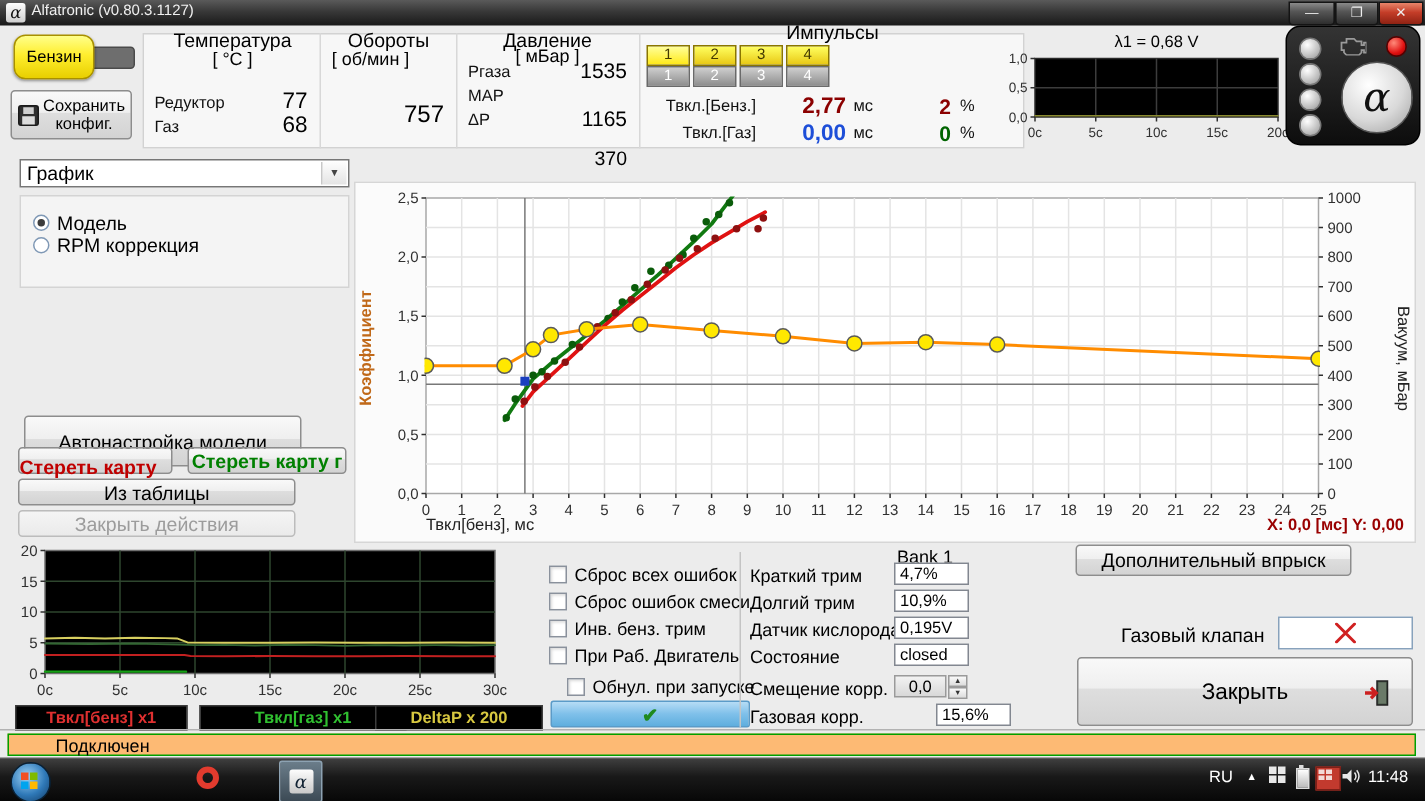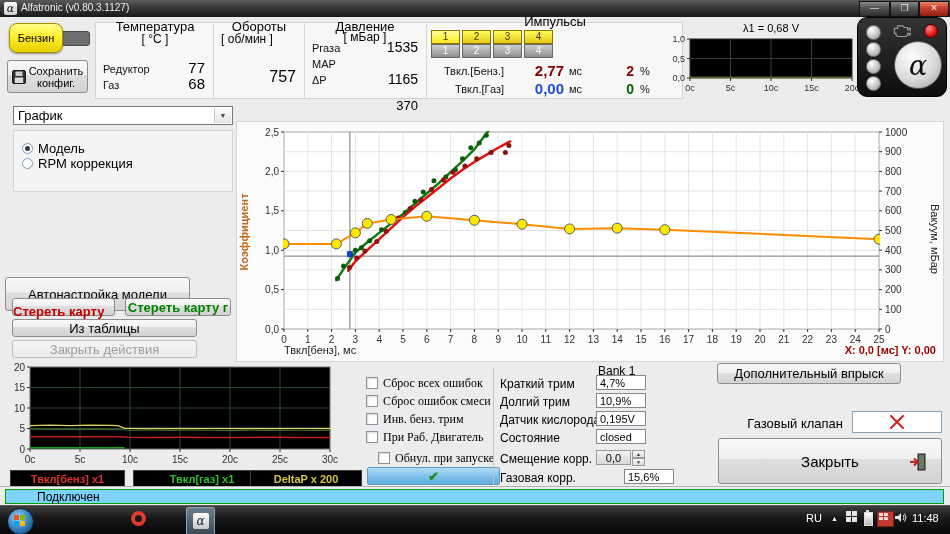--- a/index.html
+++ b/index.html
@@ -46,21 +46,21 @@
   
   .chartpanel{position:absolute;left:236px;top:121px;width:708px;height:241px;background:#fbfbfb;border:1px solid #d6d6d6;box-sizing:border-box;}
   .ylab-left{position:absolute;left:238px;top:312px;width:160px;text-align:center;font-size:11px;font-weight:bold;color:#c06818;transform:rotate(-90deg);transform-origin:0 0;}
   .ylab-right{position:absolute;left:941px;top:163px;width:152px;text-align:center;font-size:11px;color:#222;transform:rotate(90deg);transform-origin:0 0;}
   .xlab{position:absolute;left:284px;top:344px;font-size:11px;color:#222;}
   .cursorlbl{position:absolute;left:640px;top:344px;width:296px;text-align:right;font-size:11px;font-weight:bold;color:#990000;}
   
   .legbox{position:absolute;top:470px;height:17px;background:#000;border:1px solid #3c3c3c;box-sizing:border-box;display:flex;align-items:center;justify-content:center;font-size:11px;font-weight:bold;}
   
   .chk{position:absolute;width:12px;height:12px;background:#fff;border:1px solid #8a919c;box-sizing:border-box;box-shadow:inset 1px 1px 2px rgba(0,0,0,.15);}
-  .chklbl{position:absolute;font-size:12px;font-family:Liberation Serif, serif;}
+  .chklbl{position:absolute;font-size:12px;}
   .field{position:absolute;background:#fff;border:1px solid #828790;box-sizing:border-box;font-size:11px;display:flex;align-items:center;padding-left:3px;}
   .fieldlbl{position:absolute;font-size:12px;}
   .spin{position:absolute;background:linear-gradient(#f2f2f2,#d8d8d8);border:1px solid #9a9a9a;box-sizing:border-box;font-size:11px;display:flex;align-items:center;justify-content:center;}
   .spinbtns{position:absolute;width:13px;height:15px;display:flex;flex-direction:column;}
   .spinbtns span{flex:1;border:1px solid #9a9a9a;background:linear-gradient(#fafafa,#dcdcdc);font-size:5px;line-height:6px;text-align:center;color:#333;}
   .confirmbtn{position:absolute;left:367px;top:467px;width:133px;height:18px;background:linear-gradient(#b6dcf5,#7fc0ea 50%,#5faede);border:1px solid #5b9bc8;border-radius:2px;display:flex;align-items:center;justify-content:center;color:#1f8a1f;font-weight:bold;font-size:13px;box-sizing:border-box;}
   .statusbar{position:absolute;left:5px;top:489px;width:939px;height:15px;border:1px solid #00a000;box-sizing:border-box;display:flex;align-items:center;padding-left:5px;font-size:12px;color:#000;}
   .hsep{position:absolute;left:0;top:486px;width:950px;height:1px;background:#b2b2b2;}
   
   .taskbar{position:absolute;left:0;top:505px;width:950px;height:29px;background:linear-gradient(#3e3e3e,#191919 40%,#060606);border-top:1px solid #5a5a5a;}
@@ -386,21 +386,21 @@
       <line x1="642" y1="28.699999999999996" x2="645" y2="28.699999999999996" stroke="#303030"></line>
       <text x="648" y="32.199999999999996" text-anchor="start" font-size="10" fill="#303030">900</text>
       <line x1="642" y1="9" x2="645" y2="9" stroke="#303030"></line>
       <text x="648" y="12.5" text-anchor="start" font-size="10" fill="#303030">1000</text>
     </svg>
   <div class="ylab-left">Коэффициент</div>
   <div class="ylab-right">Вакуум, мБар</div>
   <div class="xlab">Твкл[бенз], мс</div>
   <div class="cursorlbl">X: 0,0 [мс] Y: 0,00</div>
 
-  <div class="btn abs" style="left:5px;top:277px;width:185px;height:34px;">
+  <div class="btn abs" style="left:16px;top:277px;width:185px;height:34px;">
       <span>Автонастройка модели</span>
     </div>
   <div class="btn abs" style="left:12px;top:298px;width:103px;height:18px;font-weight:bold;">
       <span style="color: rgb(192, 0, 0); margin-top: 23px;">Стереть карту б</span>
     </div>
   <div class="btn abs" style="left:125px;top:298px;width:106px;height:18px;font-weight:bold;">
       <span style="color: rgb(0, 128, 0);">Стереть карту г</span>
     </div>
   <div class="btn abs" style="left:12px;top:319px;width:185px;height:18px;">
       <span>Из таблицы</span>
@@ -524,21 +524,21 @@
   <div class="btn abs" style="left:718px;top:438px;width:224px;height:46px;font-size:15px;">
     <span>Закрыть</span>
     <svg width="18" height="18" viewBox="0 0 18 18" style="position:absolute;right:14px;top:14px;">
       <rect x="9" y="1" width="7" height="16" fill="#4a5a4a" stroke="#222"></rect>
       <rect x="10" y="2" width="5" height="14" fill="#6a7a68"></rect>
       <path d="M1 9 h7 M5 5.5 L8.5 9 L5 12.5" stroke="#cc2020" stroke-width="2.2" fill="none"></path>
     </svg>
   </div>
 
   <div class="hsep"></div>
-  <div class="statusbar" style="background: #7dd3fc; padding-left: 31px;">
+  <div class="statusbar" style="background: #fdba74; padding-left: 31px;">
       <span>Подключен</span>
     </div>
 
   <div class="taskbar">
     <div class="orb">
       <div class="flag">
         <i style="background:#f25022;"></i>
           <i style="background:#7fba00;"></i>
           <i style="background:#00a4ef;"></i>
           <i style="background:#ffb900;"></i>

